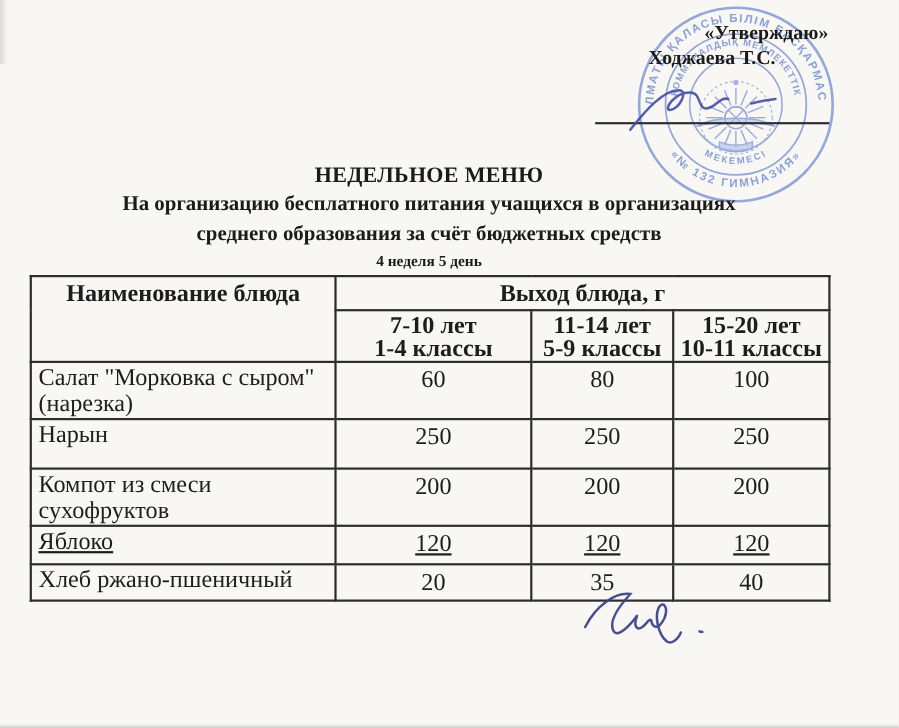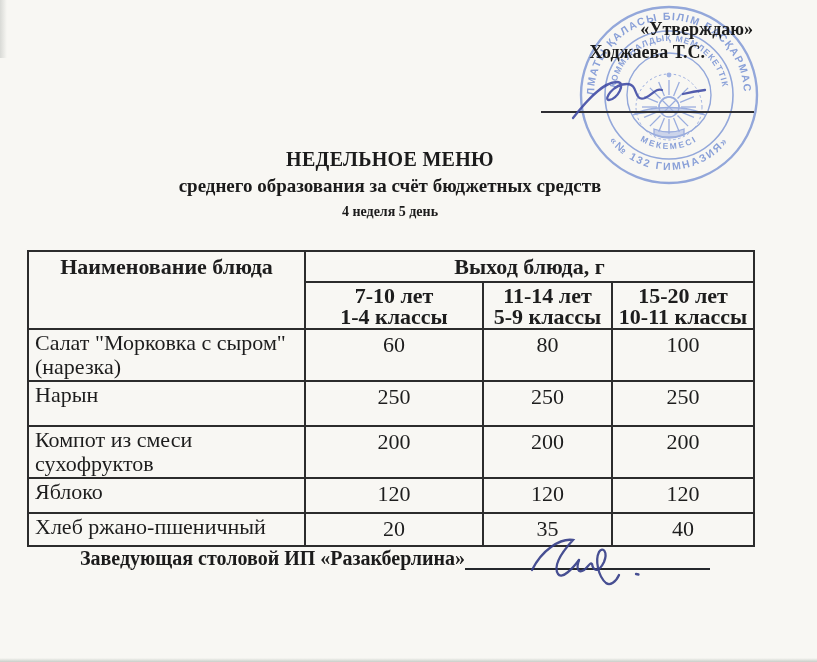--- a/index.html
+++ b/index.html
@@ -45,21 +45,21 @@
     font-size:22px; color:#1d1d1d;
   }
   table.menu th, table.menu td { border:2px solid #2c2c2c; padding:1px 4px; }
   table.menu thead tr.h1 { height:28px; }
   table.menu thead tr.h2 { height:45px; }
   table.menu th { font-weight:bold; vertical-align:top; padding-top:2px; }
   table.menu th.age { white-space:pre-line; line-height:21px; vertical-align:middle; }
   table.menu tbody tr:nth-child(1) { height:52px; }
   table.menu tbody tr:nth-child(2) { height:45px; }
   table.menu tbody tr:nth-child(3) { height:47px; }
-  table.menu tbody tr:nth-child(4) { height:35px; }
+  table.menu tbody tr:nth-child(4) { height:35px;text-decoration:underline; }
   table.menu tbody tr:nth-child(5) { height:33px; }
   table.menu td.dish {
     text-align:left; vertical-align:top; padding-left:6px;
     white-space:pre-line; line-height:24px;
   }
   table.menu td.val { text-align:center; vertical-align:top; padding-top:2px; }
 
   
   .footer {
     position:absolute; left:80px; top:546px; width:630px; height:24px; z-index:3;
@@ -140,20 +140,21 @@
 
   <svg class="sig-top" width="150" height="50" viewBox="0 0 150 50">
     <g fill="none" stroke="#424da6" stroke-width="2.3" stroke-linecap="round" opacity="0.9">
       <path d="M8,46 C22,28 38,10 52,10 C62,10 52,28 44,28 C38,28 48,12 62,12 C74,12 68,30 80,26 C88,23 90,16 97,18"></path>
       <path d="M118,22 C126,20 132,19 140,18"></path>
     </g>
   </svg>
 
   <div class="title-block">
     <div class="main">НЕДЕЛЬНОЕ МЕНЮ</div>
+    <div class="sub">На организацию бесплатного питания учащихся в организациях</div>
     <div class="sub">среднего образования за счёт бюджетных средств</div>
     <div class="week">4 неделя 5 день</div>
   </div>
 
   <table class="menu">
     <colgroup>
       <col style="width:277px">
         <col style="width:178px">
         <col style="width:129px">
         <col style="width:142px">
@@ -201,24 +202,20 @@
       </tr>
       <tr>
         <td class="dish">Хлеб ржано-пшеничный</td>
         <td class="val">20</td>
         <td class="val">35</td>
         <td class="val">40</td>
       </tr>
     </tbody>
   </table>
 
-  <div class="footer">
-    <span class="label">Заведующая столовой ИП «Разакберлина»</span>
-    <span class="sig-line"></span>
-  </div>
 
   <svg class="sig-bottom" width="135" height="62" viewBox="0 0 135 62">
     <g fill="none" stroke="#39418a" stroke-width="2.3" stroke-linecap="round" opacity="0.92">
       <path d="M14,40 C24,20 42,8 55,10 C44,22 35,36 40,44 C44,50 55,38 61,30"></path>
       <path d="M61,30 C58,38 60,44 66,40 C70,37 72,32 74,34 C75,40 80,44 86,32 C90,22 85,16 81,22 C77,30 80,46 88,53 C92,56 98,52 101,45"></path>
       <path d="M118,44 L120.5,44.5"></path>
     </g>
   </svg>
 
   <div class="scan-edge-bottom"></div>

